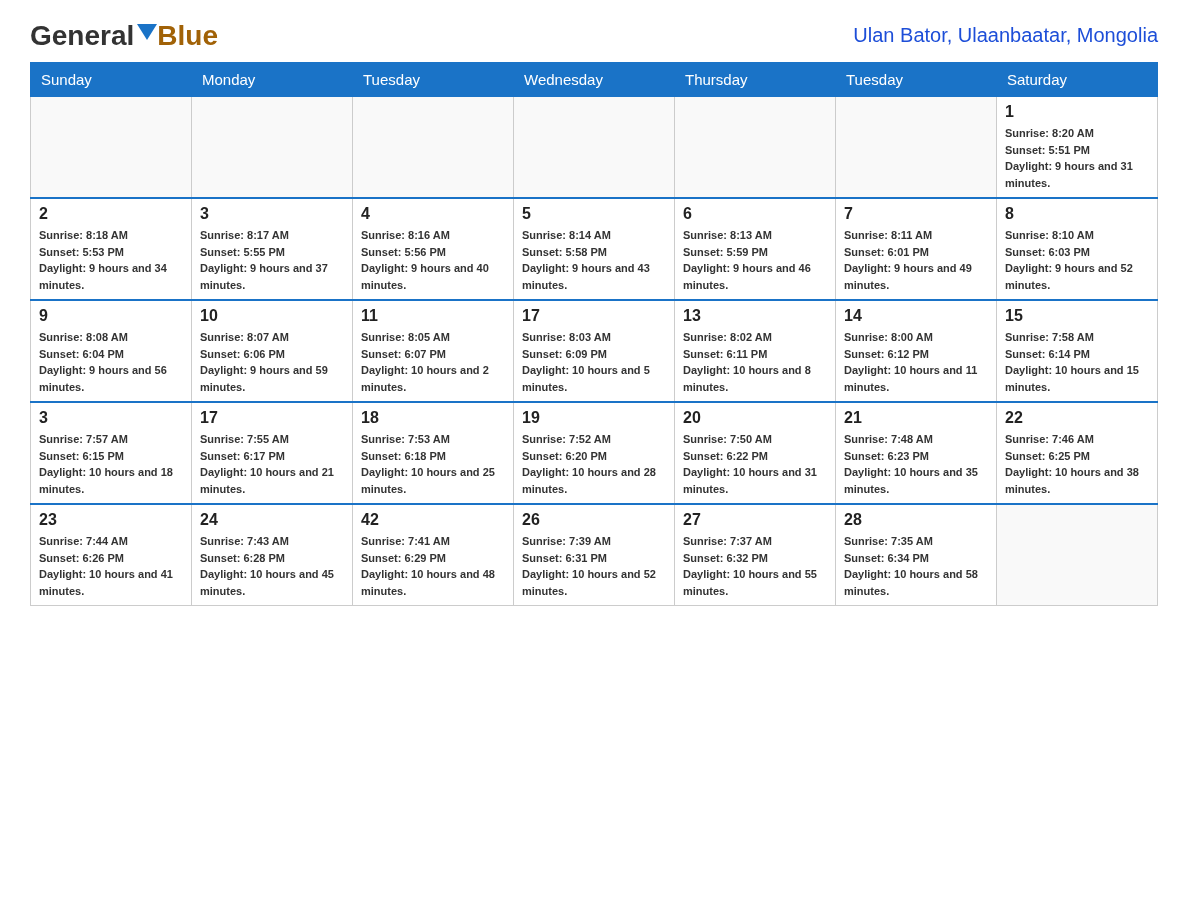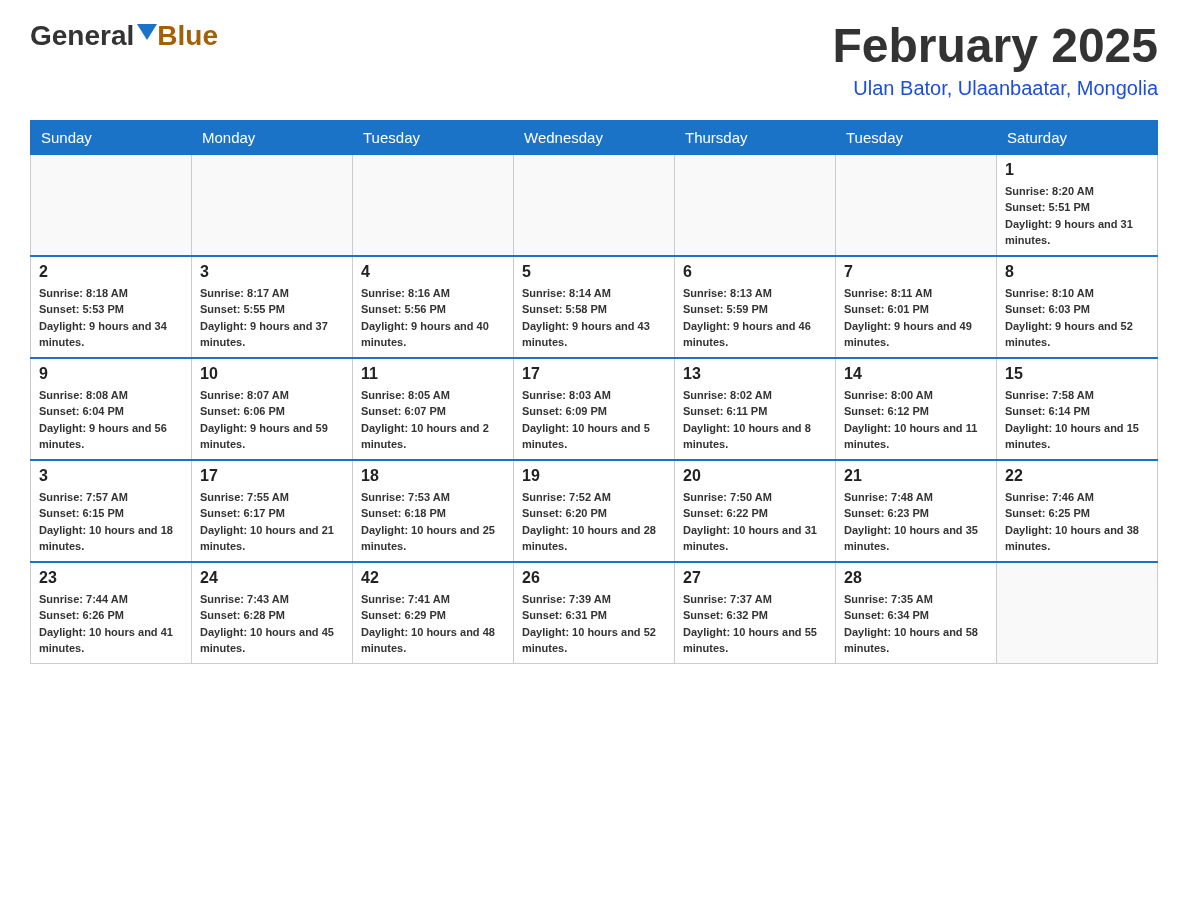--- a/index.html
+++ b/index.html
@@ -36,21 +36,21 @@
     }
     .title-block h2 {
       font-size: 20px;
       font-weight: normal;
       color: #1d4ed8;
       margin-top: 4px;
     }
     .calendar {
       width: 100%;
       border-collapse: collapse;
-      margin-top: 20px;
+      margin-top: 10px;
       border-radius: 6px;
     }
     .calendar th {
       background-color: #1a73c7;
       color: #fff;
       font-size: 15px;
       font-weight: normal;
       padding: 8px 10px;
       text-align: left;
       border: 1px solid #1a73c7;
@@ -93,21 +93,20 @@
         <svg width="20" height="16" viewBox="0 0 20 16">
           <polygon points="0,0 20,0 10,16" fill="#1a73c7"></polygon>
         </svg>
       </span>
     </div>
     <div>
       <span style="font-size:28px;font-weight:bold;color:#a16207;">Blue</span>
     </div>
   </div>
   <div class="title-block">
-    <h1>February 2025</h1>
     <h2>Ulan Bator, Ulaanbaatar, Mongolia</h2>
   </div>
 </div>
 
 <table class="calendar">
   <thead>
     <tr>
     <th>Sunday</th>
         <th>Monday</th>
         <th>Tuesday</th>

